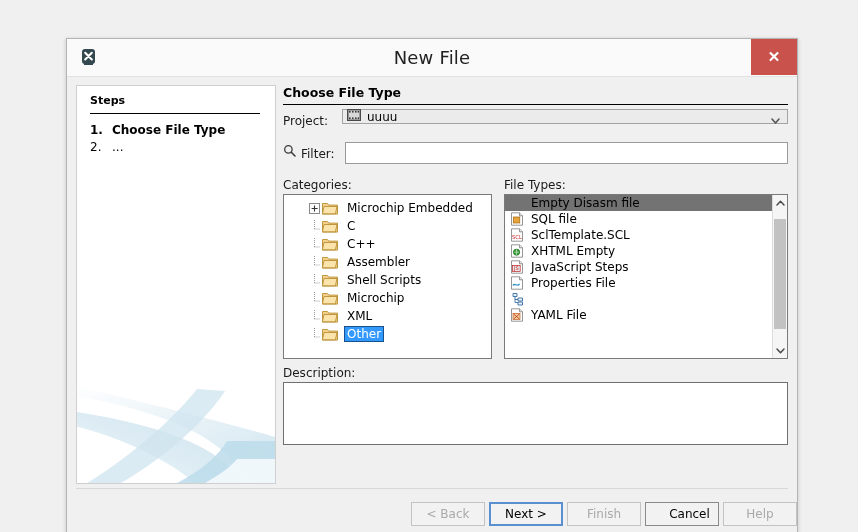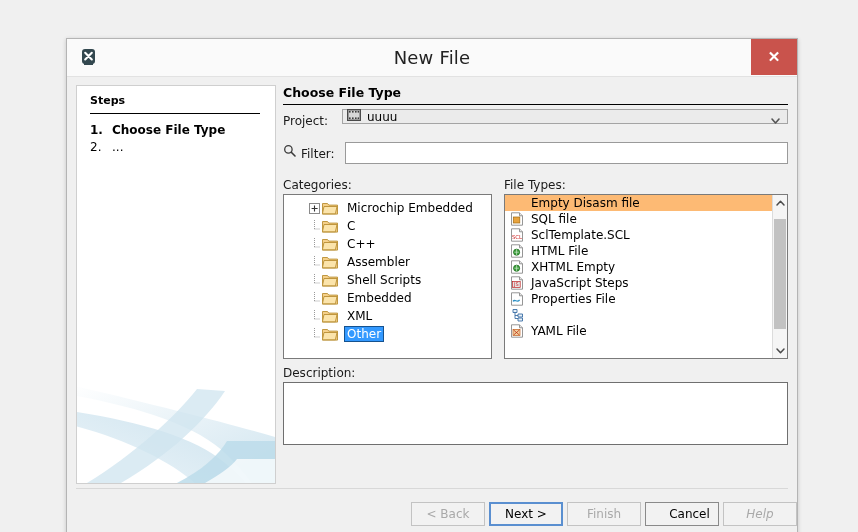--- a/index.html
+++ b/index.html
@@ -104,21 +104,21 @@
   .tree{position:absolute;left:0;top:2px;right:0;}
   .tnode{position:relative;height:18px;display:flex;align-items:flex-end;padding-left:24px;white-space:nowrap;cursor:default;}
   .tnode .handle{width:13px;height:13px;flex:0 0 auto;margin-right:1px;}
   .tnode .folder{width:16px;height:14px;flex:0 0 auto;margin-right:7px;}
   .tnode .tlabel{font-size:12px;color:#000;padding:0 2px;line-height:14px;}
   .tnode .tlabel.sel{background:#3399ff;color:#fff;outline:1px solid #15528f;}
 
   
   .ftlist{position:absolute;left:0;top:0;right:14px;}
   .ftrow{height:16px;display:flex;align-items:center;padding-left:5px;white-space:nowrap;cursor:default;}
-  .ftrow.sel{background:#fdba74;}
+  .ftrow.sel{background:#737373;}
   .ftrow .fticon{width:14px;height:14px;flex:0 0 auto;margin-right:7px;}
   .ftrow .ftlabel{font-size:12px;color:#000;}
   .ftrow .fticon.blank{visibility:hidden;}
 
   .vscroll{
     position:absolute;right:0;top:0;bottom:0;width:14px;
     background:#f5f5f5;border-left:1px solid #dcdcdc;
   }
   .vscroll .sbtn{
     position:absolute;left:0;width:14px;height:16px;background:#f5f5f5;
@@ -148,21 +148,21 @@
     background:#f2f2f2;border:1px solid #c3c3c3;box-sizing:border-box;
     font-family:"DejaVu Sans","Liberation Sans",sans-serif;font-size:12px;
     color:#a9a9a9;cursor:default;padding:0;
   }
   .btn.enabled{color:#000;border-color:#8a8a8a;cursor:pointer;padding-left:15px;}
   .btn.default{border:2px solid #5a8fd0;color:#000;background:#f2f2f2;cursor:pointer;}
   .b-back{left:344px;}
   .b-next{left:422px;}
   .b-finish{left:500px;}
   .b-cancel{left:578px;}
-  .b-help{left:656px;font-style:italic;}
+  .b-help{left:656px;}
 </style>
 </head>
 <body>
 
 <div id="root">
 
   <div class="dialog">
 
     <div class="titlebar">
       <span class="win-icon">
@@ -304,21 +304,21 @@
                 <span class="tlabel">Shell Scripts</span>
               </div>
               <div class="tnode">
                 <span class="handle"><svg width="13" height="18" viewBox="0 0 13 18">
                     <path d="M6.5 0 v9 M6.5 9 h6" stroke="#9a9a9a" stroke-width="1" stroke-dasharray="1 1" fill="none"></path>
                   </svg></span>
                 <span class="folder"><svg width="16" height="14" viewBox="0 0 16 14">
                     <path d="M0.5 2.5 h5 l1.3 1.6 h8.7 v9 h-15 z" fill="#f5d08a" stroke="#b98f33" stroke-width="0.9"></path>
                     <path d="M2 5.5 h13 l-1.6 7.3 h-13 z" fill="#fbe4ab" stroke="#b98f33" stroke-width="0.9"></path>
                   </svg></span>
-                <span class="tlabel">Embedded</span>
+                <span class="tlabel">Microchip</span>
               </div>
               <div class="tnode">
                 <span class="handle"><svg width="13" height="18" viewBox="0 0 13 18">
                     <path d="M6.5 0 v9 M6.5 9 h6" stroke="#9a9a9a" stroke-width="1" stroke-dasharray="1 1" fill="none"></path>
                   </svg></span>
                 <span class="folder"><svg width="16" height="14" viewBox="0 0 16 14">
                     <path d="M0.5 2.5 h5 l1.3 1.6 h8.7 v9 h-15 z" fill="#f5d08a" stroke="#b98f33" stroke-width="0.9"></path>
                     <path d="M2 5.5 h13 l-1.6 7.3 h-13 z" fill="#fbe4ab" stroke="#b98f33" stroke-width="0.9"></path>
                   </svg></span>
                 <span class="tlabel">XML</span>
@@ -351,29 +351,20 @@
                   </svg></span>
                 <span class="ftlabel">SQL file</span>
               </div>
               <div class="ftrow">
                 <span class="fticon"><svg width="14" height="14" viewBox="0 0 14 14">
                     <path d="M1.5 0.8 h8 l3 3 v9.4 h-11 z" fill="#ffffff" stroke="#8a8a8a" stroke-width="0.9"></path>
                     <path d="M9.5 0.8 v3 h3" fill="#e4e4e4" stroke="#8a8a8a" stroke-width="0.9"></path>
                     <text x="7" y="11" font-size="5.4" fill="#cc2222" text-anchor="middle" font-family="DejaVu Sans, sans-serif">SCL</text>
                   </svg></span>
                 <span class="ftlabel">SclTemplate.SCL</span>
-              </div>
-              <div class="ftrow">
-                <span class="fticon"><svg width="14" height="14" viewBox="0 0 14 14">
-                    <path d="M1.5 0.8 h8 l3 3 v9.4 h-11 z" fill="#ffffff" stroke="#8a8a8a" stroke-width="0.9"></path>
-                    <path d="M9.5 0.8 v3 h3" fill="#e4e4e4" stroke="#8a8a8a" stroke-width="0.9"></path>
-                    <circle cx="6.6" cy="8.2" r="3.1" fill="#3a9d3a" stroke="#1d6b1d" stroke-width="0.7"></circle>
-                    <path d="M4.4 8.2 h4.4 M6.6 5.2 v6" stroke="#cfe9cf" stroke-width="0.7"></path>
-                  </svg></span>
-                <span class="ftlabel">HTML File</span>
               </div>
               <div class="ftrow">
                 <span class="fticon"><svg width="14" height="14" viewBox="0 0 14 14">
                     <path d="M1.5 0.8 h8 l3 3 v9.4 h-11 z" fill="#ffffff" stroke="#8a8a8a" stroke-width="0.9"></path>
                     <path d="M9.5 0.8 v3 h3" fill="#e4e4e4" stroke="#8a8a8a" stroke-width="0.9"></path>
                     <circle cx="6.6" cy="8.2" r="3.1" fill="#3a9d3a" stroke="#1d6b1d" stroke-width="0.7"></circle>
                     <path d="M4.4 8.2 h4.4 M6.6 5.2 v6" stroke="#cfe9cf" stroke-width="0.7"></path>
                   </svg></span>
                 <span class="ftlabel">XHTML Empty</span>
               </div>

